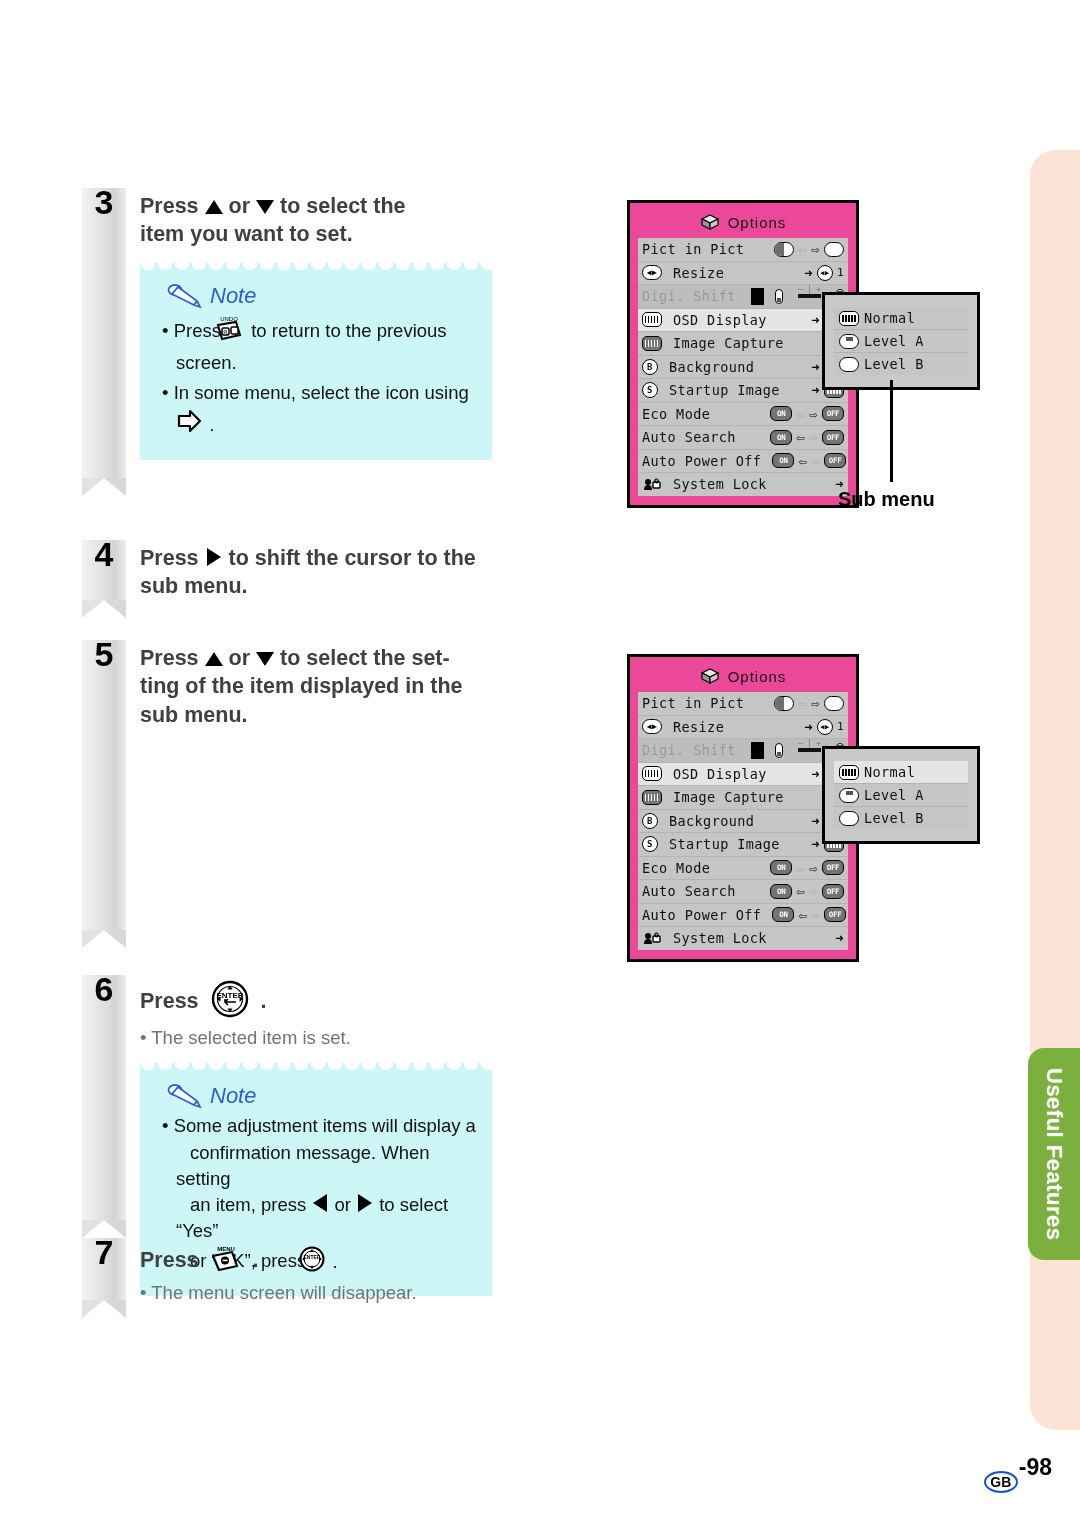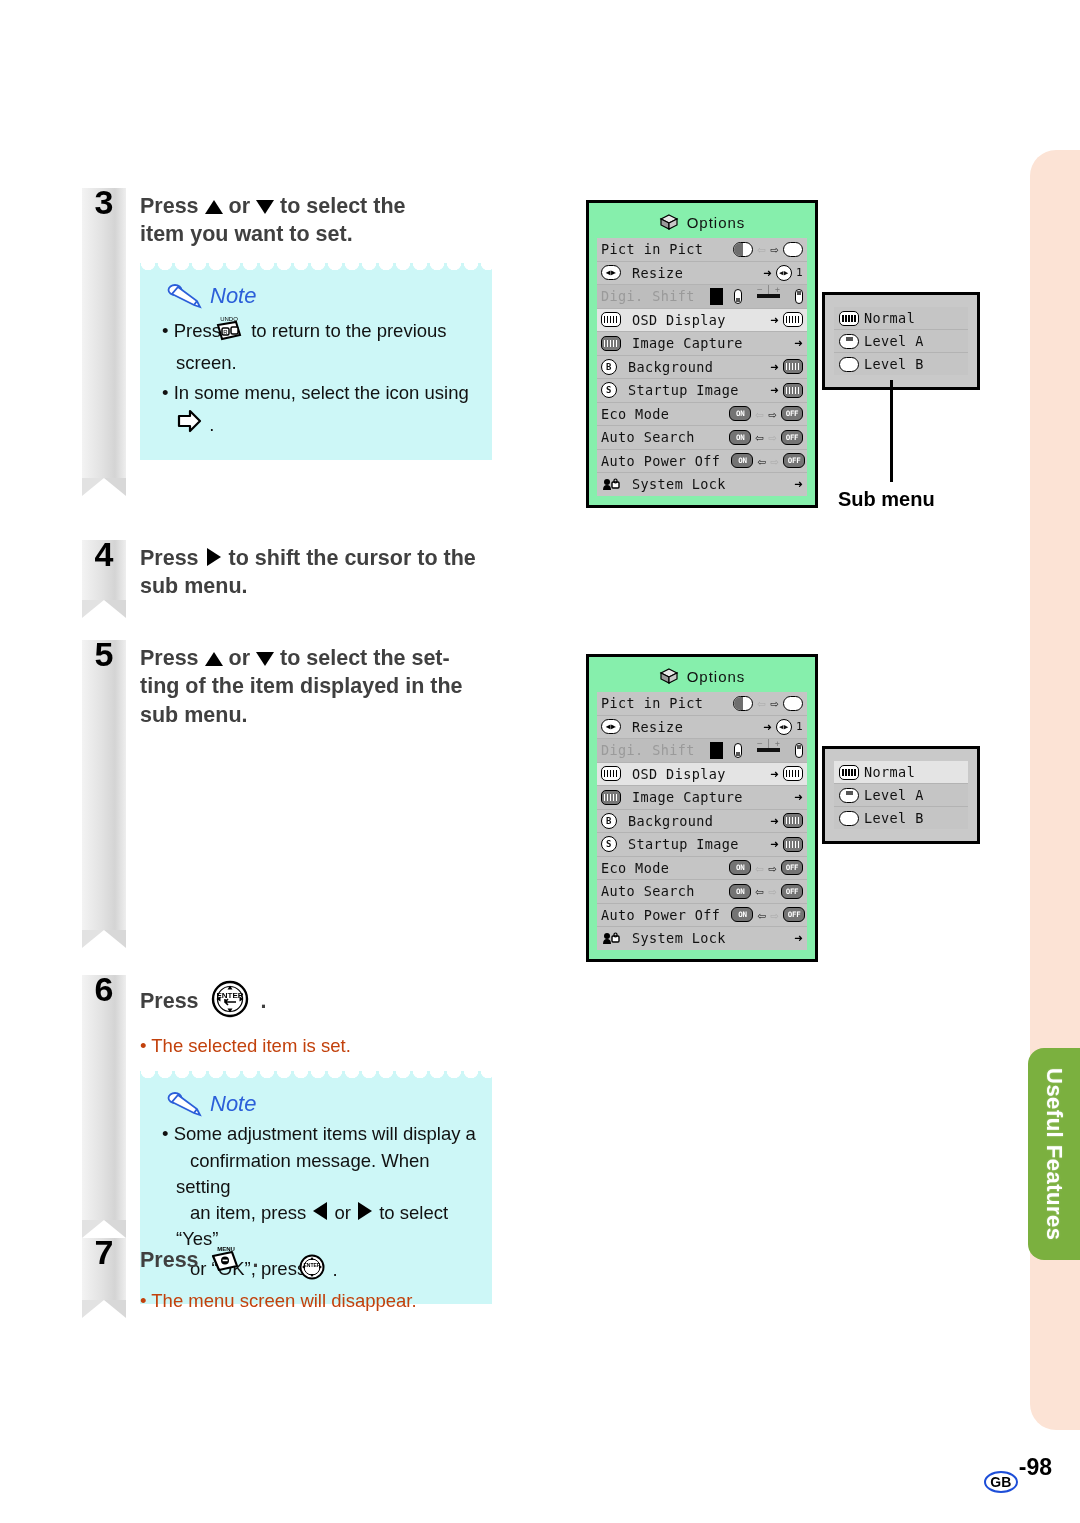--- a/index.html
+++ b/index.html
@@ -91,22 +91,22 @@
   }
   .step-title {
     font-size: 21.5px;
     font-weight: bold;
     line-height: 1.32;
     color: #404040;
     margin: 4px 0 0 0;
   }
   .bullet-line {
     font-size: 18.5px;
-    color: #c2410c;
-    margin-top: 8px;
+    color: #737373;
+    margin-top: 0;
     line-height: 1.35;
   }
 
   
   .tri {
     display: inline-block;
     vertical-align: -1px;
   }
   .tri-up {
     width: 0; height: 0;
@@ -174,25 +174,26 @@
 
   
   .btn-icon {
     display: inline-block;
     vertical-align: middle;
   }
 
   
   .osd {
     position: absolute;
-    background: #86efac;
+    background: #ec4899;
     border: 3px solid #000;
     padding: 7px 8px 9px 8px;
     box-sizing: border-box;
     font-family: "DejaVu Sans Mono", monospace;
+    margin-left: 41px;
   }
   .osd-title {
     display: flex;
     align-items: center;
     justify-content: center;
     gap: 8px;
     font-size: 15px;
     color: #111;
     padding: 3px 0 7px 0;
     font-family: "Liberation Sans", sans-serif;

